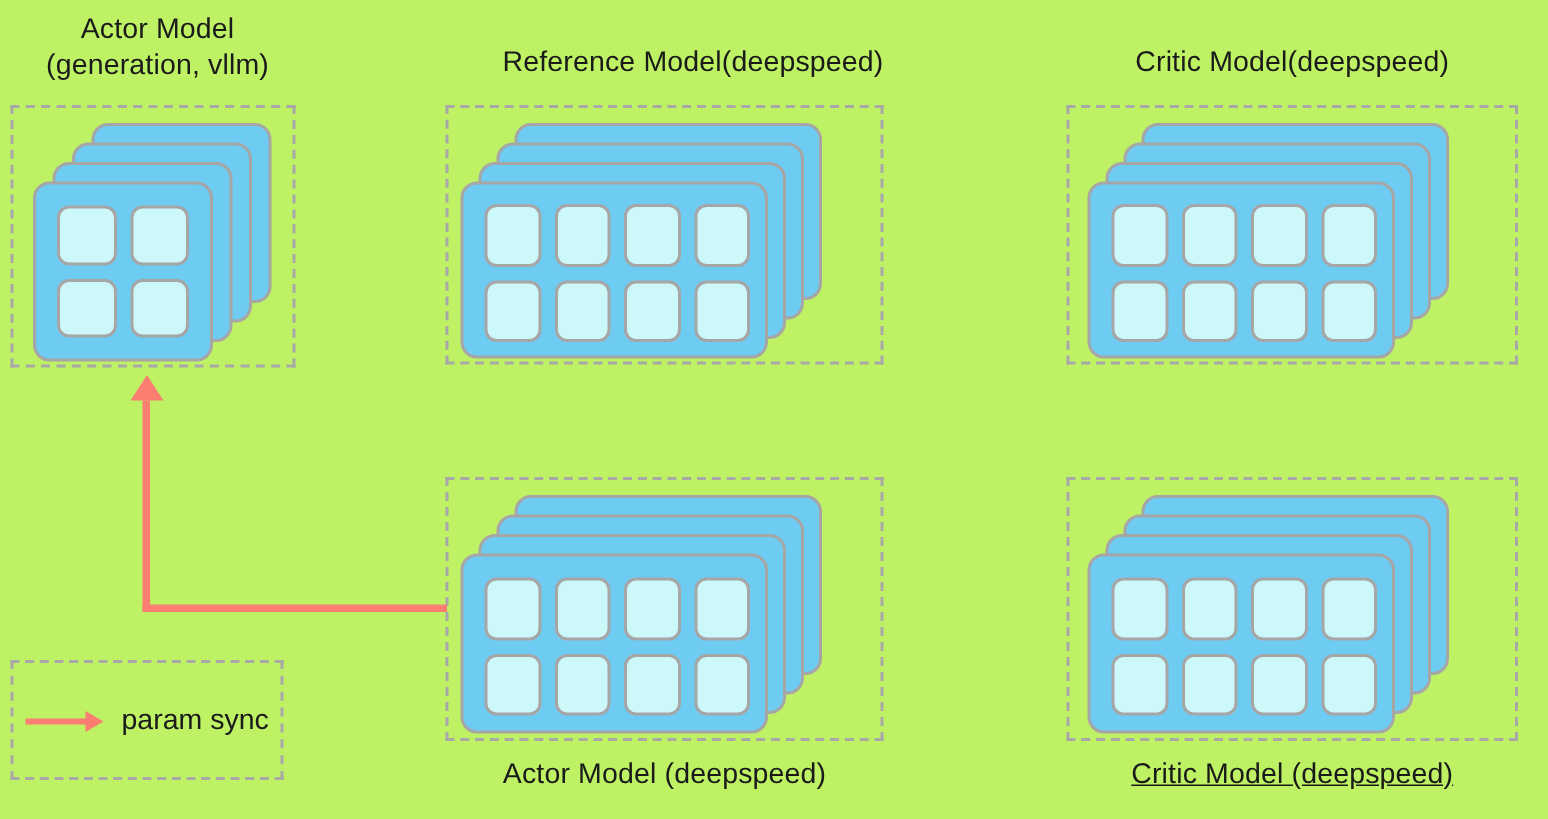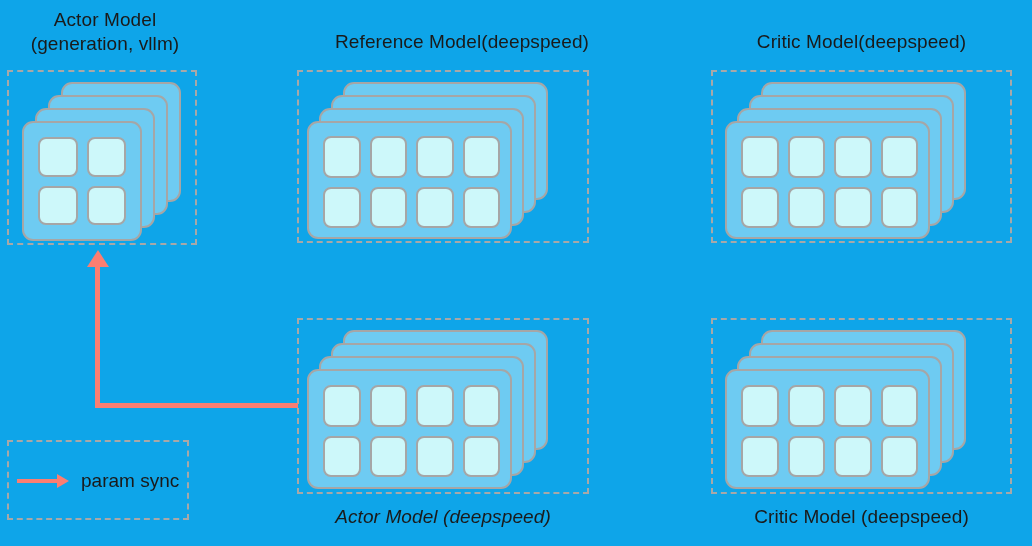--- a/index.html
+++ b/index.html
@@ -7,21 +7,21 @@
     padding: 0;
     background: #ffffff;
   }
   body {
     font-family: "Liberation Sans", sans-serif;
   }
   #canvas {
     position: relative;
     width: 1032px;
     height: 546px;
-    background: #0ea5e9;
+    background: #bef264;
     overflow: hidden;
   }
 
   
   .group-box {
     position: absolute;
     box-sizing: border-box;
     border: 2px dashed #a8a8a8;
     background: transparent;
   }
@@ -189,21 +189,21 @@
           <div class="cell"></div>
           <div class="cell"></div>
           <div class="cell"></div>
           <div class="cell"></div>
           <div class="cell"></div>
         </div>
       </div>
     </div>
   </div>
 
-  <div class="caption" style="left:297px; top:505px; width:292px;font-style:italic;">Actor Model (deepspeed)</div>
+  <div class="caption" style="left:297px; top:505px; width:292px;">Actor Model (deepspeed)</div>
 
   <div class="group-box" style="left:711px; top:318px; width:301px; height:176px;">
     <div class="stack" style="left:0px; top:0px; width:301px; height:176px;">
       <div class="card" style="left:48px; top:10px; width:205px; height:120px;"></div>
       <div class="card" style="left:36px; top:23px; width:205px; height:120px;"></div>
       <div class="card" style="left:24px; top:36px; width:205px; height:120px;"></div>
       <div class="card" style="left:12px; top:49px; width:205px; height:120px;">
         <div class="card-grid" style="left:14px; top:14px; width:177px; height:92px;
                     grid-template-columns:repeat(4,1fr); grid-template-rows:repeat(2,1fr);">
           <div class="cell"></div>
@@ -212,21 +212,21 @@
           <div class="cell"></div>
           <div class="cell"></div>
           <div class="cell"></div>
           <div class="cell"></div>
           <div class="cell"></div>
         </div>
       </div>
     </div>
   </div>
 
-  <div class="caption" style="left:711px; top:505px; width:301px;">Critic Model (deepspeed)</div>
+  <div class="caption" style="left:711px; top:505px; width:301px;text-decoration:underline;">Critic Model (deepspeed)</div>
 
   <div class="arrow-seg" style="left:95px; top:403px; width:203px; height:5px;"></div>
 
   <div class="arrow-seg" style="left:95px; top:267px; width:5px; height:140px;"></div>
 
   <div class="arrow-head-up" style="left:86.5px; top:250px;"></div>
 
   <div class="legend-box" style="left:7px; top:440px; width:182px; height:80px;">
     <div class="legend-line" style="left:8px; top:37px; width:42px; height:4px;"></div>
     <div class="legend-head" style="left:48px; top:32px;"></div>

